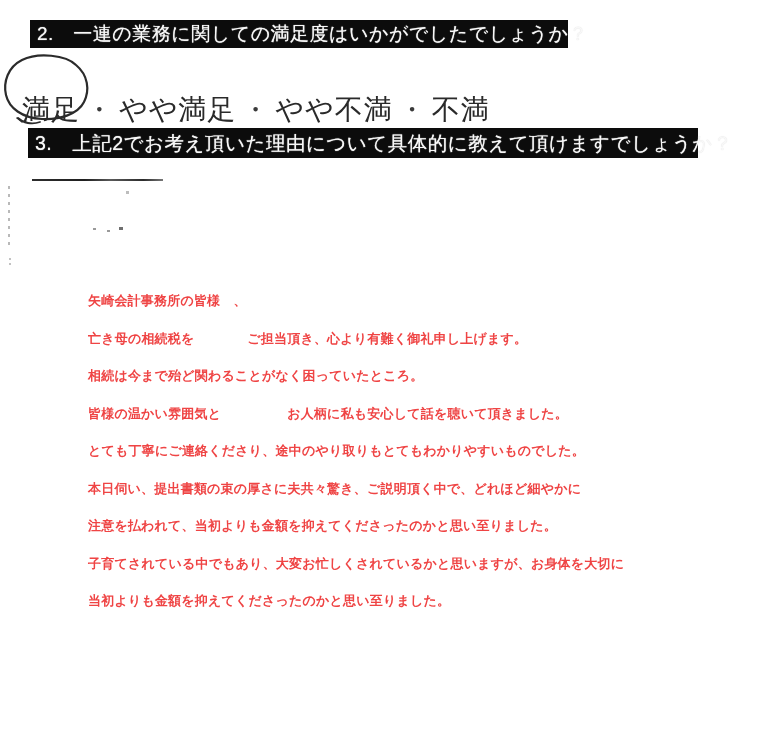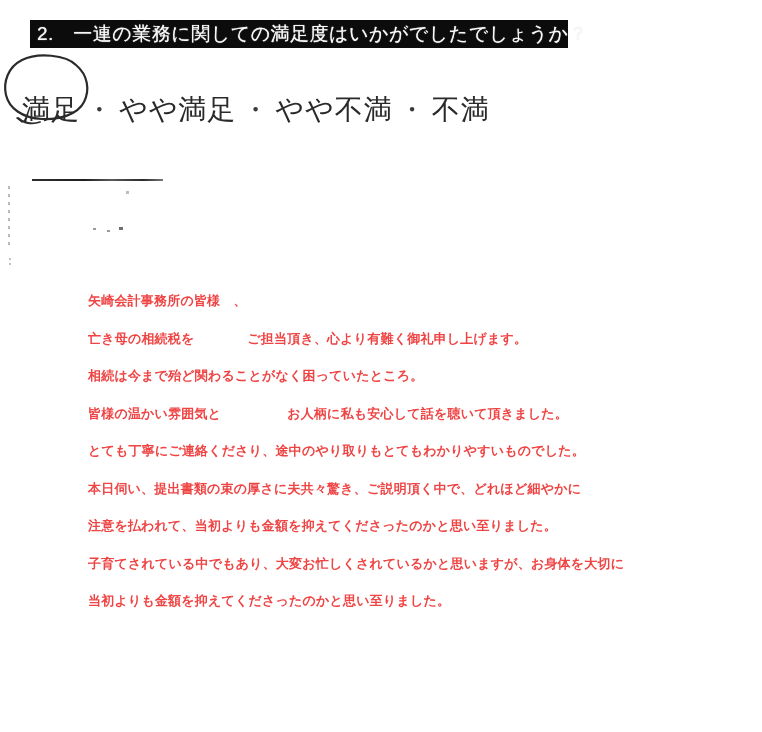--- a/index.html
+++ b/index.html
@@ -85,20 +85,21 @@
   <div class="options-row">
     <span>満足</span><span class="sep">・</span><span>やや満足</span><span class="sep">・</span><span>やや不満</span><span class="sep">・</span><span>不満</span>
   </div>
 
   <svg class="circle-annot" viewBox="0 0 100 76">
     <path d="M 74,13 C 64,3 36,0 20,8 C 6,15 1,30 4,43 C 7,56 20,66 40,67 C 58,68 76,62 82,50 C 88,38 86,23 74,13 Z" fill="none" stroke="#2b2b2b" stroke-width="2.2" stroke-linecap="round"></path>
     <path d="M 16,66 C 21,71 30,73 38,70" fill="none" stroke="#2b2b2b" stroke-width="1.8" stroke-linecap="round"></path>
     <path d="M 20,70 L 15,66" fill="none" stroke="#2b2b2b" stroke-width="1.5" stroke-linecap="round"></path>
   </svg>
 
+  <div class="qbar q3">3.　上記2でお考え頂いた理由について具体的に教えて頂けますでしょうか？</div>
 
   <div class="answer-line"></div>
   <div class="left-dotted"></div>
   <div class="speck sp1"></div>
   <div class="speck sp2"></div>
   <div class="speck sp3"></div>
   <div class="speck sp4"></div>
   <div class="speck sp5"></div>
 
   <div class="letter">

